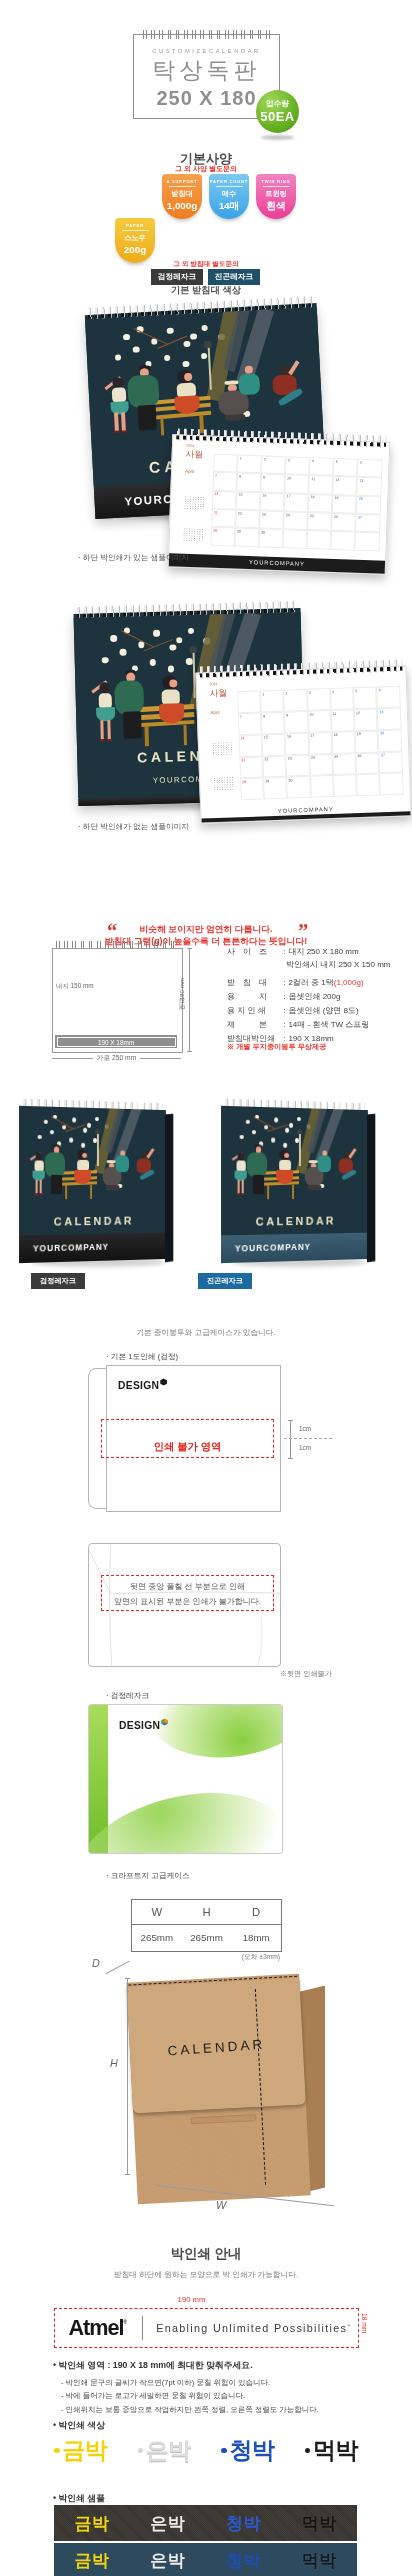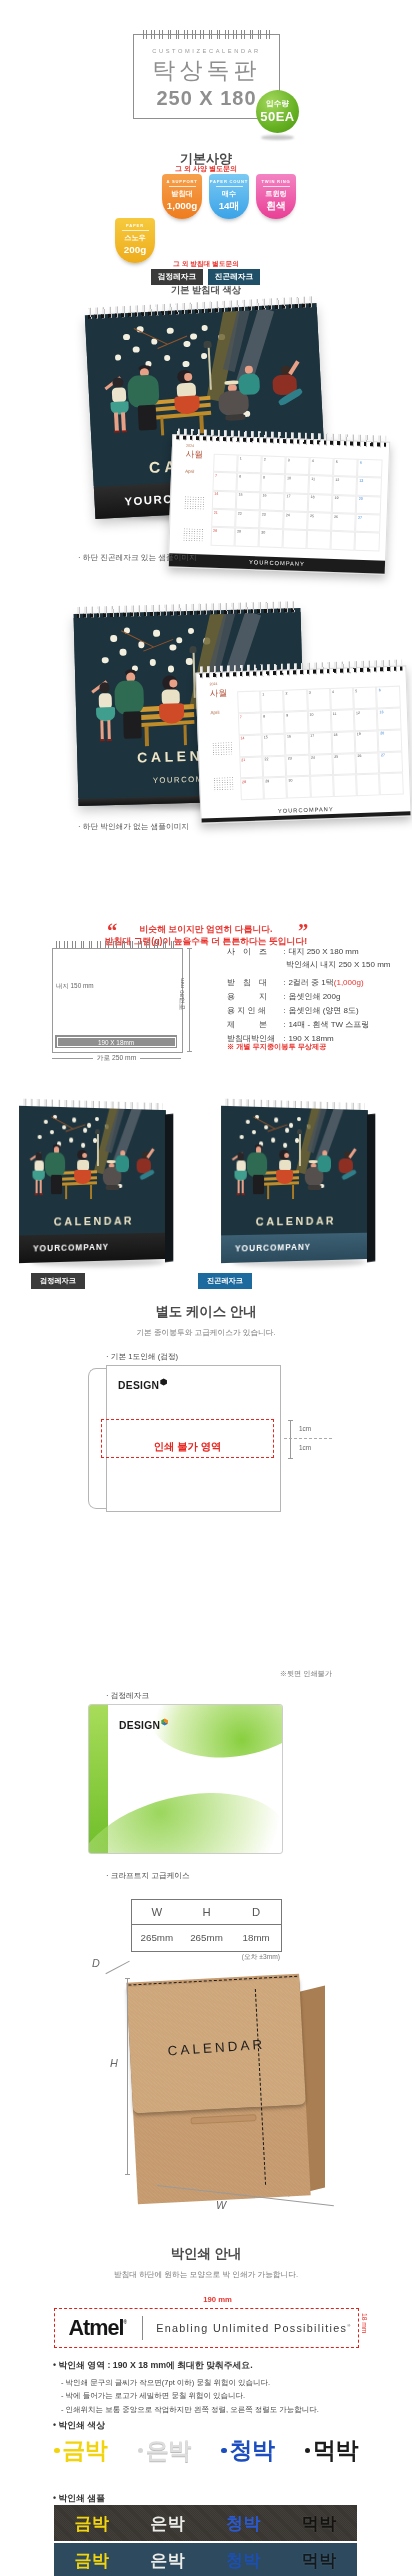--- a/index.html
+++ b/index.html
@@ -299,21 +299,21 @@
         <div class="cell sun">28</div>
         <div class="cell">29</div>
         <div class="cell">30</div>
         <div class="cell"></div>
         <div class="cell"></div>
         <div class="cell"></div>
         <div class="cell sat"></div>
       </div>
     <div class="pband">YOURCOMPANY</div>
   </div>
-  <div class="caption" style="left:78px;top:553px;">· 하단 진곤레자크 있는 샘플이미지</div>
+  <div class="caption" style="left:78px;top:553px;">· 하단 박인쇄가 있는 샘플이미지</div>
 
   <div class="gshadow" style="left:93px;top:796px;width:222px;height:13.4px;"></div>
   <div class="cover" style="left:76px;top:611px;width:227px;height:192px;transform:rotate(-1.5deg);">
     <div class="rings"></div>
     <div class="binds"></div>
     <div class="cface" style="top:4.1px;height:180px;">
       <div class="illus">
           <div style="position: absolute; left: 16%; top: 10%; width: 2.8%; height: 3.6%; background: rgb(243, 239, 223); border-radius: 50%;"></div>
           <div style="position: absolute; left: 22%; top: 6%; width: 2.8%; height: 3.6%; background: rgb(243, 239, 223); border-radius: 50%;"></div>
           <div style="position: absolute; left: 28%; top: 14%; width: 2.8%; height: 3.6%; background: rgb(243, 239, 223); border-radius: 50%;"></div>
@@ -609,40 +609,52 @@
           <div style="position: absolute; left: 81%; top: 51%; width: 11%; height: 4%; background: rgb(47, 127, 138); border-radius: 30%; transform: rotate(-28deg);"></div>
         </div>
       <div class="cover-title" style="bottom:7.2px;font-size:10.8px;letter-spacing:2.6px;">CALENDAR</div>
     </div>
     <div class="sbase" style="background:linear-gradient(180deg,#3d6074,#2b4a5c);">YOURCOMPANY</div>
     <div class="wedge"></div>
   </div>
   <div class="chip" style="left:31px;top:1273px;background:#3b3b3b;">검정레자크</div>
   <div class="chip" style="left:198px;top:1273px;background:#1d6a9e;">진곤레자크</div>
 
-  <div class="abs sec-big" style="top:1303px;">별도 케이스 안내</div>
   <div class="abs sec-sub" style="top:1328px;">기본 종이봉투와 고급케이스가 있습니다.</div>
 
   <div class="envcap" style="left:106px;top:1352px;">· 기본 1도인쇄 (검정)</div>
   <div class="env" style="left:88px;top:1365px;width:193px;height:147px;">
     <div class="flap"></div>
     <div class="main"></div>
     <div class="dlogo" style="left:30px;top:13.4px;"><span>DESIGN</span><span class="hex"></span></div>
     <div class="nop" style="left:13px;top:54px;width:171px;height:37px;">
       <div class="t" style="margin-top:20px;">인쇄 불가 영역</div>
     </div>
   </div>
   <div class="dimline" style="left:290px;top:1420px;width:0.5px;height:18px;"></div>
   <div class="dimline" style="left:288px;top:1420px;width:4.6px;height:0.5px;"></div>
   <div class="dimline" style="left:290px;top:1439px;width:0.5px;height:18.5px;"></div>
   <div class="dimline" style="left:288px;top:1458px;width:4.6px;height:0.5px;"></div>
   <div class="abs" style="left:284px;top:1438px;width:48px;border-top:0.5px dashed #aaa;"></div>
   <div class="dimlab" style="left:299px;top:1425px;">1cm</div>
   <div class="dimlab" style="left:299px;top:1444px;">1cm</div>
 
+  <div class="env" style="left:88px;top:1543px;width:193px;height:124px;">
+    <div class="abs" style="left:0;top:0;width:193px;height:124px;border:0.5px solid #b5b5b5;border-radius:4.1px;box-sizing:border-box;"></div>
+    <svg width="193" height="124" style="position:absolute;left:0;top:0;" viewBox="0 0 375 240">
+      <path d="M44 2 Q39 120 46 238" stroke="#c5c5c5" fill="none"></path>
+      <path d="M2 14 L44 98" stroke="#c5c5c5" fill="none"></path>
+      <path d="M46 98 Q200 92 373 97" stroke="#c5c5c5" fill="none"></path>
+      <path d="M330 238 Q342 190 336 140" stroke="#d5d5d5" fill="none"></path>
+    </svg>
+    <div class="nop" style="left:13px;top:32px;width:171px;height:34px;">
+      <div style="margin-top:5.2px;font-size:8px;color:#555;">뒷면 중앙 풀칠 선 부분으로 인해</div>
+      <div style="margin-top:4.1px;font-size:8px;color:#555;">앞면의 표시된 부분은 인쇄가 불가합니다.</div>
+    </div>
+  </div>
   <div class="backnote" style="left:242px;top:1669px;width:90px;text-align:right;">※뒷면 인쇄불가</div>
 
   <div class="envcap" style="left:106px;top:1691px;">· 검정레자크</div>
   <div class="abs" id="env3">
     <div class="band"></div>
     <div class="wtr"></div>
     <div class="wbl"></div>
     <div class="dlogo" style="left:30px;top:13.4px;"><span>DESIGN</span><span class="hex color"></span></div>
   </div>
 
@@ -676,21 +688,21 @@
   <div class="dimline" style="left:104px;top:1967px;width:27px;height:0.5px;transform:rotate(-28deg);"></div>
   <div class="dlab" style="left:110px;top:2057px;">H</div>
   <div class="dimline" style="left:127px;top:1978px;width:0.5px;height:196px;"></div>
   <div class="dimline" style="left:125px;top:1978px;width:4.6px;height:0.5px;"></div>
   <div class="dimline" style="left:125px;top:2174px;width:4.6px;height:0.5px;"></div>
   <div class="dimline" style="left:157px;top:2185px;width:178px;height:0.5px;transform:rotate(6.5deg);transform-origin:left center;"></div>
   <div class="dlab" style="left:216px;top:2199px;">W</div>
 
   <div class="abs sec-big" style="top:2245px;">박인쇄 안내</div>
   <div class="abs sec-sub" style="top:2270px;">받침대 하단에 원하는 모양으로 박 인쇄가 가능합니다.</div>
-  <div class="abs red ctr" style="left:66px;top:2295px;width:303px;font-size:7.7px;font-weight:bold;">190 mm</div>
+  <div class="abs red ctr" style="left:40px;top:2295px;width:303px;font-size:7.7px;font-weight:normal;">190 mm</div>
   <div class="abs" id="atmel-box">
     <div class="alogo"><span>Atmel</span><sup>®</sup></div>
     <div class="adiv"></div>
     <div class="atag"><span>Enabling Unlimited Possibilities</span><sup>®</sup></div>
   </div>
   <div class="abs red" style="left:361px;top:2313px;writing-mode:vertical-rl;font-size:6.7px;">18 mm</div>
 
   <div class="ftitle red" style="top:2360px;">• 박인쇄 영역 : 190 X 18 mm에 최대한 맞춰주세요.</div>
   <div class="fnote" style="top:2376px;">- 박인쇄 문구의 글씨가 작으면(7pt 이하) 뭉칠 위험이 있습니다.</div>
   <div class="fnote" style="top:2389px;">- 박에 들어가는 로고가 세밀하면 뭉칠 위험이 있습니다.</div>

